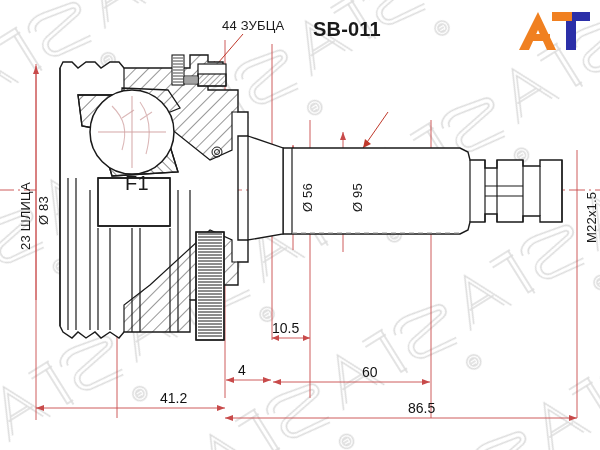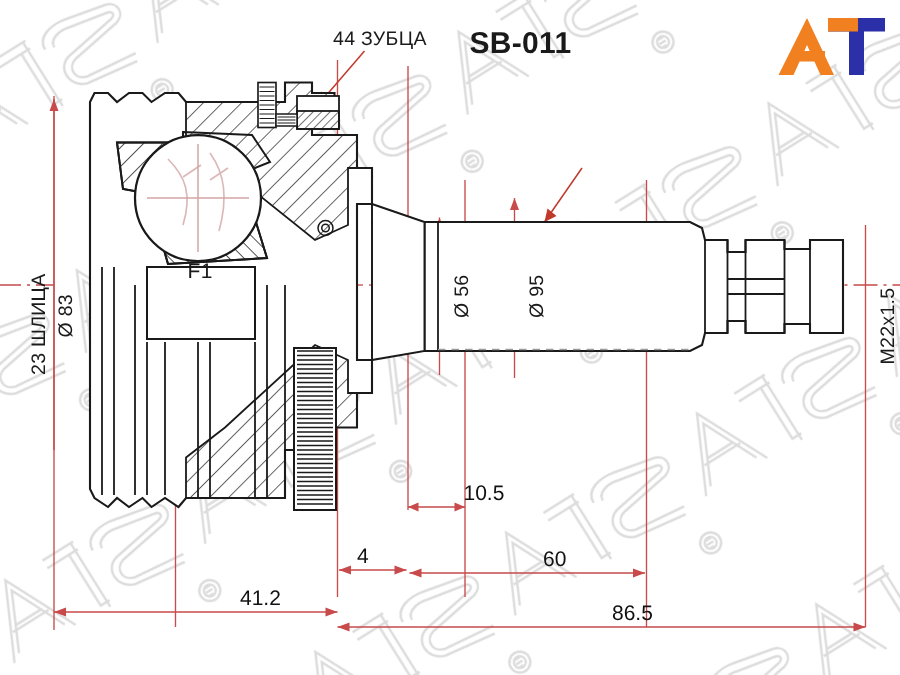--- a/index.html
+++ b/index.html
@@ -248,28 +248,28 @@
   </svg>
 
   <div class="lbl" style="left:222px; top:18px;">44 ЗУБЦА</div>
 
   <div class="lbl bold" style="left:313px; top:18px; font-size:20px;">SB-011</div>
 
 
   <div class="lbl vert" style="left:18px; top:250px;">23 ШЛИЦА</div>
   <div class="lbl vert" style="left:36px; top:225px;">Ø 83</div>
 
-  <div class="lbl" style="left:125px; top:172px; font-size:14px;">F1</div>
+  <div class="lbl" style="left:125px; top:172px; font-size:20px;">F1</div>
 
   <div class="lbl vert" style="left:300px; top:212px;">Ø 56</div>
   <div class="lbl vert" style="left:350px; top:212px;">Ø 95</div>
 
   <div class="lbl vert" style="left:584px; top:243px;">M22x1.5</div>
 
-  <div class="dim" style="left:272px; top:320px;padding-left:37px;">10.5</div>
+  <div class="dim" style="left:272px; top:320px;">10.5</div>
   <div class="dim" style="left:238px; top:362px;">4</div>
   <div class="dim" style="left:362px; top:364px;">60</div>
   <div class="dim" style="left:160px; top:390px;">41.2</div>
   <div class="dim" style="left:408px; top:400px;">86.5</div>
 
 
   <svg style="position:absolute; left:516px; top:8px;" width="78" height="46">
     <path d="M3 42 L22 4 L40 42 L31 42 L22 22 L13 42 Z" fill="#F08020"></path>
     <rect x="12" y="26" width="22" height="7" fill="#F08020"></rect>
     <path d="M36 4 L74 4 L74 13 L60 13 L60 42 L50 42 L50 13 L36 13 Z" fill="#2B2FA8"></path>

